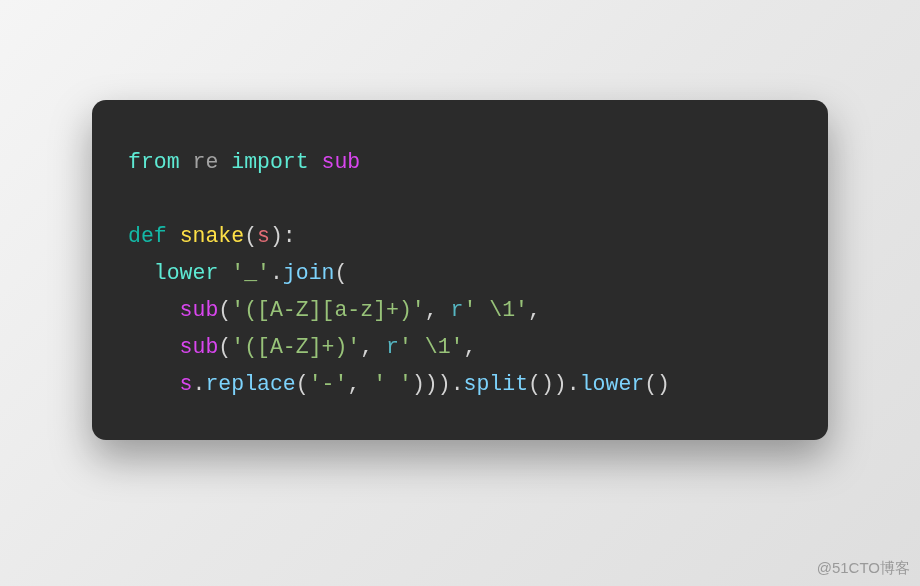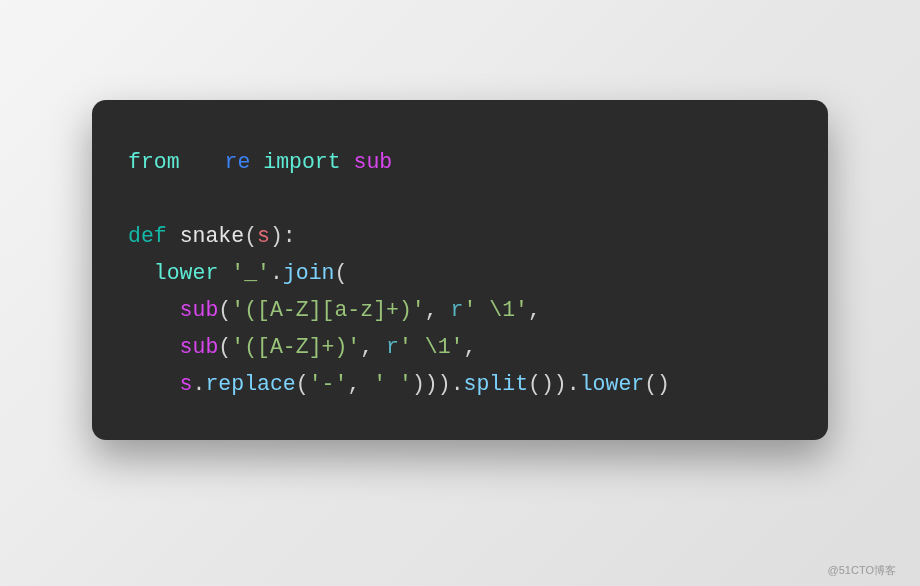--- a/index.html
+++ b/index.html
@@ -21,35 +21,35 @@
     box-shadow: 0 18px 40px rgba(0,0,0,0.35);
   }
   pre {
     font-family: "Consolas", "Monaco", "Courier New", monospace;
     font-size: 21.5px;
     line-height: 1.72;
     white-space: pre;
     color: #d4d4d4;
   }
   .tok-kw     { color: #5eead4; }
-  .tok-mod    { color: #3b82f6; margin-left: 32px; }
+  .tok-mod    { color: #a3a3a3; }
   .tok-id     { color: #d946ef; }
   .tok-def    { color: #14b8a6; }
-  .tok-fn     { color: #e5e5e5; text-align: center; }
+  .tok-fn     { color: #fde047; text-align: center; }
   .tok-punct  { color: #d4d4d4; }
   .tok-param  { color: #e06c75; }
   .tok-str    { color: #98c379; }
   .tok-raw    { color: #56b6c2; }
   .tok-call   { color: #7dd3fc; }
   .watermark {
     position: absolute;
-    right: 24px;
+    right: 10px;
     bottom: 8px;
     font-family: Arial, sans-serif;
-    font-size: 11px;
+    font-size: 15px;
     color: #9a9a9a;
   }
 </style>
 </head>
 <body>
 
 <div class="card">
 <pre><span><span class="tok-kw">from</span> <span class="tok-mod">re</span> <span class="tok-kw">import</span> <span class="tok-id">sub</span></span>
 
 <span><span class="tok-def">def</span> <span class="tok-fn">snake</span><span class="tok-punct">(</span><span class="tok-param">s</span><span class="tok-punct">):</span></span>

